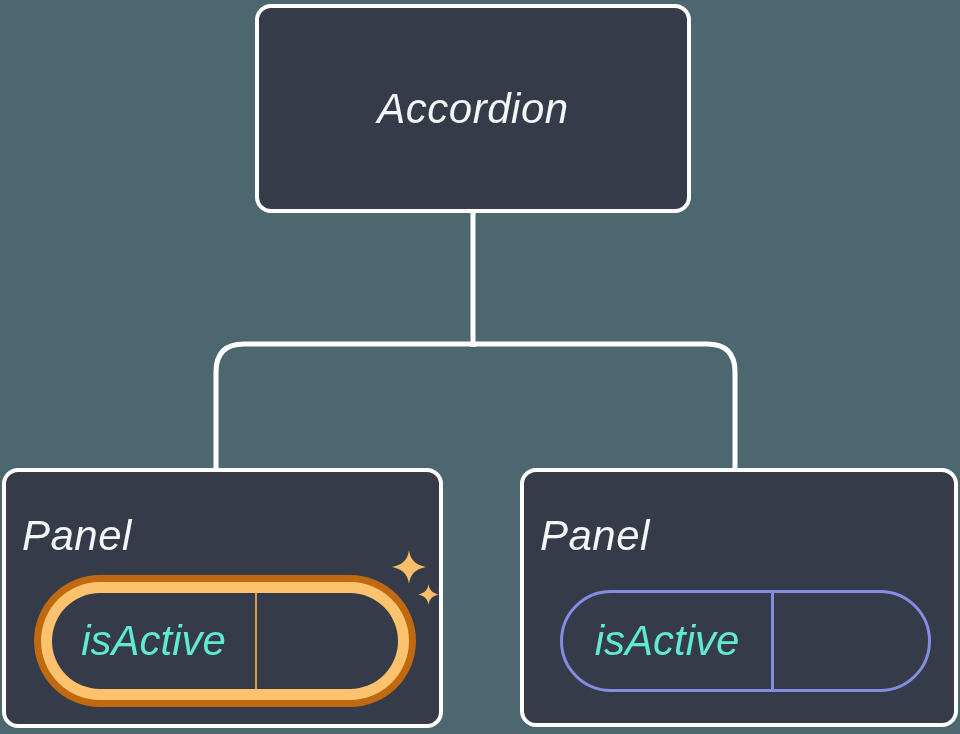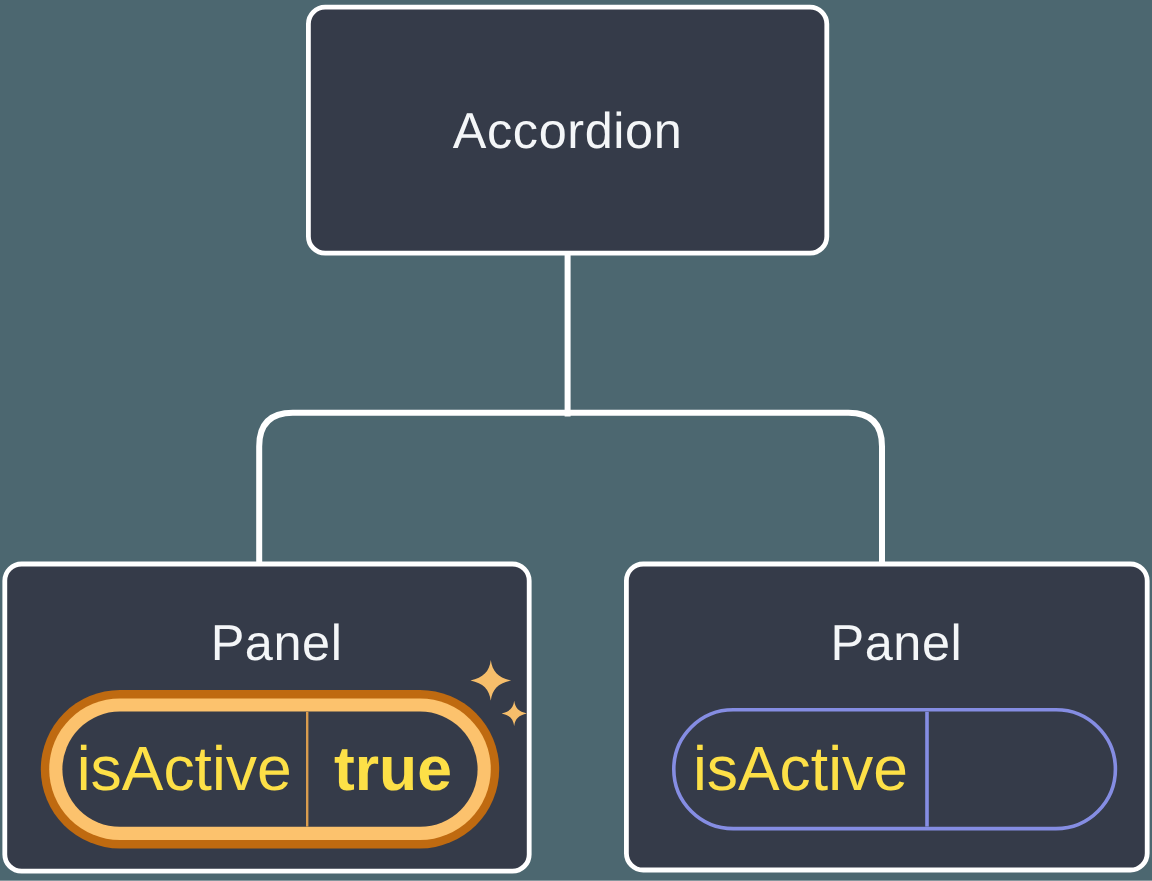--- a/index.html
+++ b/index.html
@@ -3,20 +3,21 @@
 <meta charset="utf-8">
 <style>
   html, body { margin: 0; padding: 0; }
   .canvas {
     position: relative;
     width: 960px;
     height: 734px;
     background: #4c6770;
     overflow: hidden;
     font-family: "Liberation Sans", sans-serif;
+    font-style: italic;
   }
   .connector-svg {
     position: absolute;
     inset: 0;
     z-index: 0;
   }
   .node {
     position: absolute;
     box-sizing: border-box;
     background: #353b49;
@@ -41,21 +42,21 @@
     left: 2px; top: 468px;
     width: 441px; height: 260px;
   }
   .node-panel-right {
     left: 520px; top: 468px;
     width: 438px; height: 259px;
   }
   .panel-title {
     position: absolute;
     top: 40px; left: 16px; right: 0;
-    text-align: center;
+    text-align: left;
   }
   
   .pill-ring-outer {
     position: absolute;
     left: 28px; top: 103px;
     width: 382px; height: 132px;
     background: #bf6a10;
     border-radius: 999px;
     padding: 7px;
     box-sizing: border-box;
@@ -72,22 +73,22 @@
     background: #353b49;
     border-radius: 999px;
     display: flex;
     align-items: stretch;
     overflow: hidden;
   }
   .pill-cell {
     display: flex;
     align-items: center;
     justify-content: center;
-    color: #fde047;
-    font-size: 52px;
+    color: #5eead4;
+    font-size: 42px;
   }
   .pill-cell-key-active { flex: 0 0 203px; }
   .pill-cell-value-active { flex: 1 1 auto; font-weight: 700; }
   .pill-divider-orange {
     flex: 0 0 2px;
     background: #d99c4e;
   }
   
   .pill-plain {
     position: absolute;
@@ -130,21 +131,20 @@
   <div class="node node-panel-left">
     <div class="panel-title">
       <span class="node-title">Panel</span>
     </div>
 
     <div class="pill-ring-outer">
       <div class="pill-ring-light">
         <div class="pill-interior">
           <div class="pill-cell pill-cell-key-active">isActive</div>
           <div class="pill-divider-orange"></div>
-          <div class="pill-cell pill-cell-value-active">true</div>
         </div>
       </div>
     </div>
 
     <svg class="sparkle sparkle-large" viewBox="0 0 24 24">
       <path d="M12 0c.9 6.9 4.4 10.4 12 12c-7.6 1.6-11.1 5.1-12 12c-.9-6.9-4.4-10.4-12-12c7.6-1.6 11.1-5.1 12-12z" fill="#f6be6b"></path>
     </svg>
     <svg class="sparkle sparkle-small" viewBox="0 0 24 24">
       <path d="M12 0c.9 6.9 4.4 10.4 12 12c-7.6 1.6-11.1 5.1-12 12c-.9-6.9-4.4-10.4-12-12c7.6-1.6 11.1-5.1 12-12z" fill="#f6be6b"></path>
     </svg>

